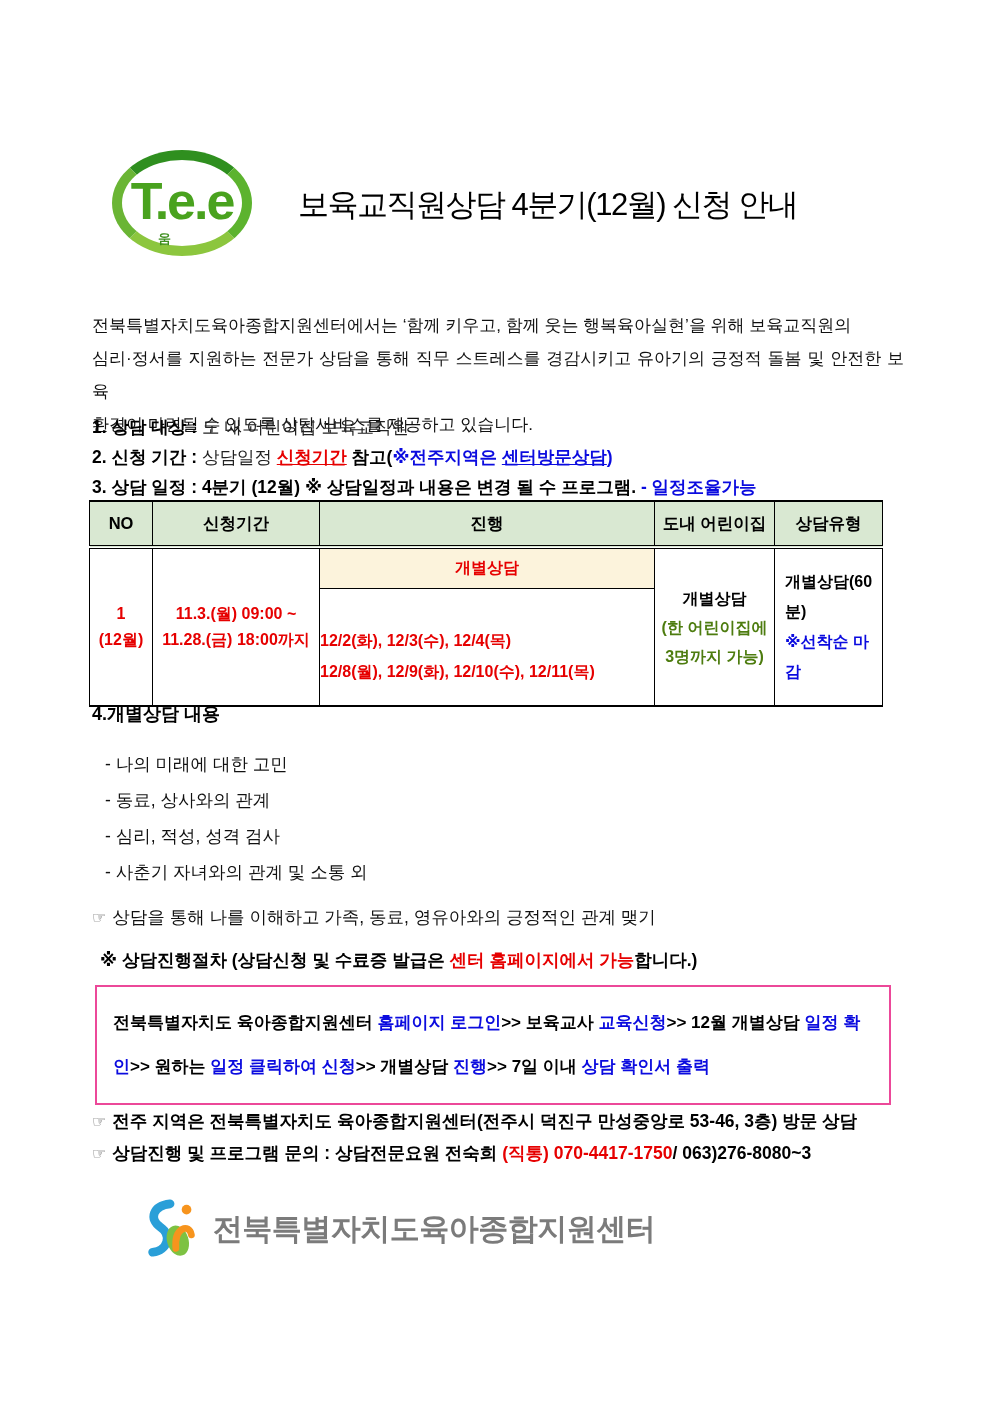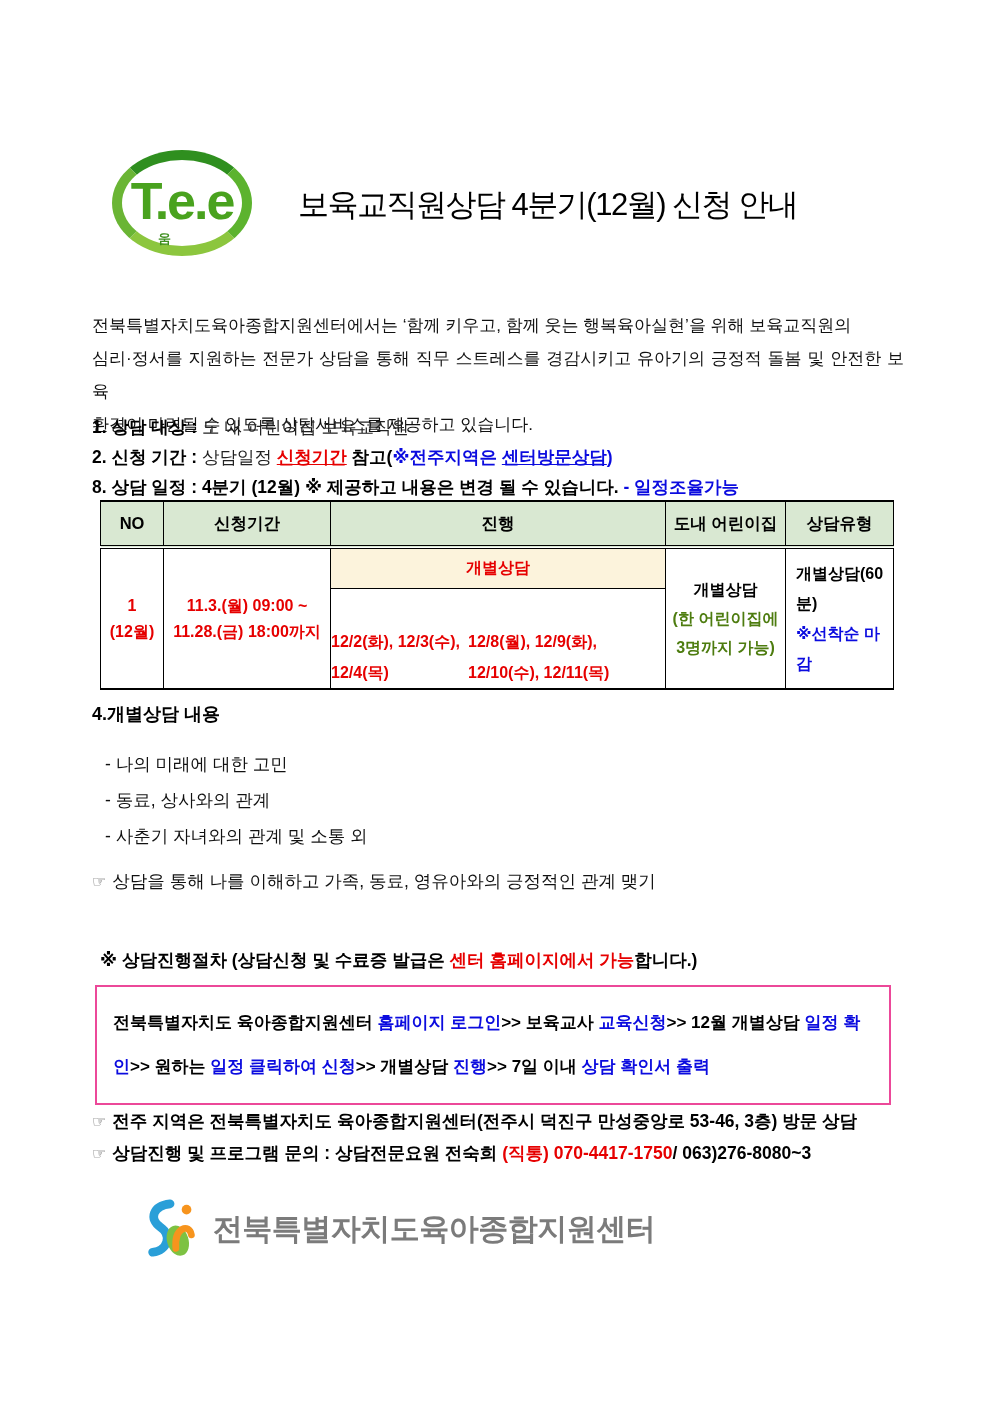--- a/index.html
+++ b/index.html
@@ -26,34 +26,34 @@
   .numlist { position:absolute; top:412px; left:92px; width:860px; font-size:17.5px; }
   .numlist .row { height:30px; line-height:30px; white-space:nowrap; }
   .b  { font-weight:bold; }
   .plain { font-weight:normal; color:#222; }
   .red-u { color:#e60000; font-weight:bold; text-decoration:underline; }
   .blue { color:#0b0bdf; font-weight:bold; }
   .blue-u { color:#0b0bdf; font-weight:bold; text-decoration:underline; }
   .red { color:#e60000; font-weight:bold; }
 
   
-  .sched-table { position:absolute; top:500px; left:100px; width:793px;
+  .sched-table { position:absolute; top:500px; left:89px; width:793px;
                  border-collapse:collapse; table-layout:fixed;padding-left:48px; }
   .sched-table th { background:#d9e8d2; border:1px solid #000; border-top:2px solid #000;
                     border-bottom:4px double #000; height:46px;
                     font-size:16.5px; font-weight:bold; text-align:center; }
   .sched-table td { border:1px solid #000; border-bottom:2px solid #000;
                     height:140px; vertical-align:middle; font-size:16px; font-weight:bold; }
   .sched-table .c-no, .sched-table .c-period { text-align:center; color:#e60000; line-height:26px; }
   .cell-progress { padding:0 !important; }
   .prog-top { height:40px; background:#fcf3dc; border-bottom:1px solid #000;
               display:flex; align-items:center; justify-content:center;
               color:#e60000; font-weight:bold; font-size:16px; }
-  .prog-bottom { height:99px; display:flex; align-items:flex-end;
-                 justify-content:center; color:#e60000; line-height:31px; }
+  .prog-bottom { height:99px; display:flex; flex-direction:column; align-items:flex-start;
+                 justify-content:center; color:#e60000; line-height:31px;margin-top:17px; }
   .c-daycare { text-align:center; line-height:29px; }
   .c-daycare .note { color:#4d7c0f; }
   .c-type { text-align:left; padding-left:10px; line-height:30px; }
   .c-type .note { color:#0b0bdf; }
 
   
   .sec4 { position:absolute; top:702px; left:92px; width:860px; font-size:17.5px; }
   .sec4 .heading { font-weight:bold; font-size:18px; margin-bottom:20px; }
   .sec4 .item { height:36px; line-height:36px; padding-left:13px; color:#111; }
   .sec4 .summary { margin-top:10px; height:34px; line-height:34px; color:#111; }
@@ -97,21 +97,21 @@
   </div>
 
   <div class="numlist">
     <div class="row">
       <span class="b">1. 상담 대상 : </span><span class="plain">도 내 어린이집 보육교직원</span>
     </div>
     <div class="row">
       <span class="b">2. 신청 기간 : </span><span class="plain">상담일정 </span><span class="red-u">신청기간</span><span class="b"> 참고(</span><span class="blue">※전주지역은 </span><span class="blue-u">센터방문상담</span><span class="blue">)</span>
     </div>
     <div class="row">
-      <span class="b">8. 상담 일정 : </span><span class="b">4분기 (12월)  </span><span class="b">※ 제공하고 내용은 변경 될 수 있습니다. </span><span class="blue">- 일정조율가능</span>
+      <span class="b">3. 상담 일정 : </span><span class="b">4분기 (12월)  </span><span class="b">※ 상담일정과 내용은 변경 될 수 프로그램. </span><span class="blue">- 일정조율가능</span>
     </div>
   </div>
 
   <table class="sched-table">
     <colgroup>
       <col style="width:63px">
         <col style="width:167px">
         <col style="width:335px">
         <col style="width:120px">
         <col style="width:108px">
@@ -152,20 +152,21 @@
           <div class="note">※선착순 마감</div>
         </td>
       </tr>
     </tbody>
   </table>
 
   <div class="sec4">
     <div class="heading">4.개별상담 내용</div>
     <div class="item">- 나의 미래에 대한 고민</div>
     <div class="item">- 동료, 상사와의 관계</div>
+    <div class="item">- 심리, 적성, 성격 검사</div>
     <div class="item">- 사춘기 자녀와의 관계 및 소통 외</div>
     <div class="summary">
       <span class="hand">☞</span><span>상담을 통해 나를 이해하고 가족, 동료, 영유아와의 긍정적인 관계 맺기</span>
     </div>
   </div>
 
   <div class="proc-heading">
     <span class="b">※ 상담진행절차 (상담신청 및 수료증 발급은 </span><span class="red">센터 홈페이지에서 가능</span><span class="b">합니다.)</span>
   </div>
   <div class="proc-box">

